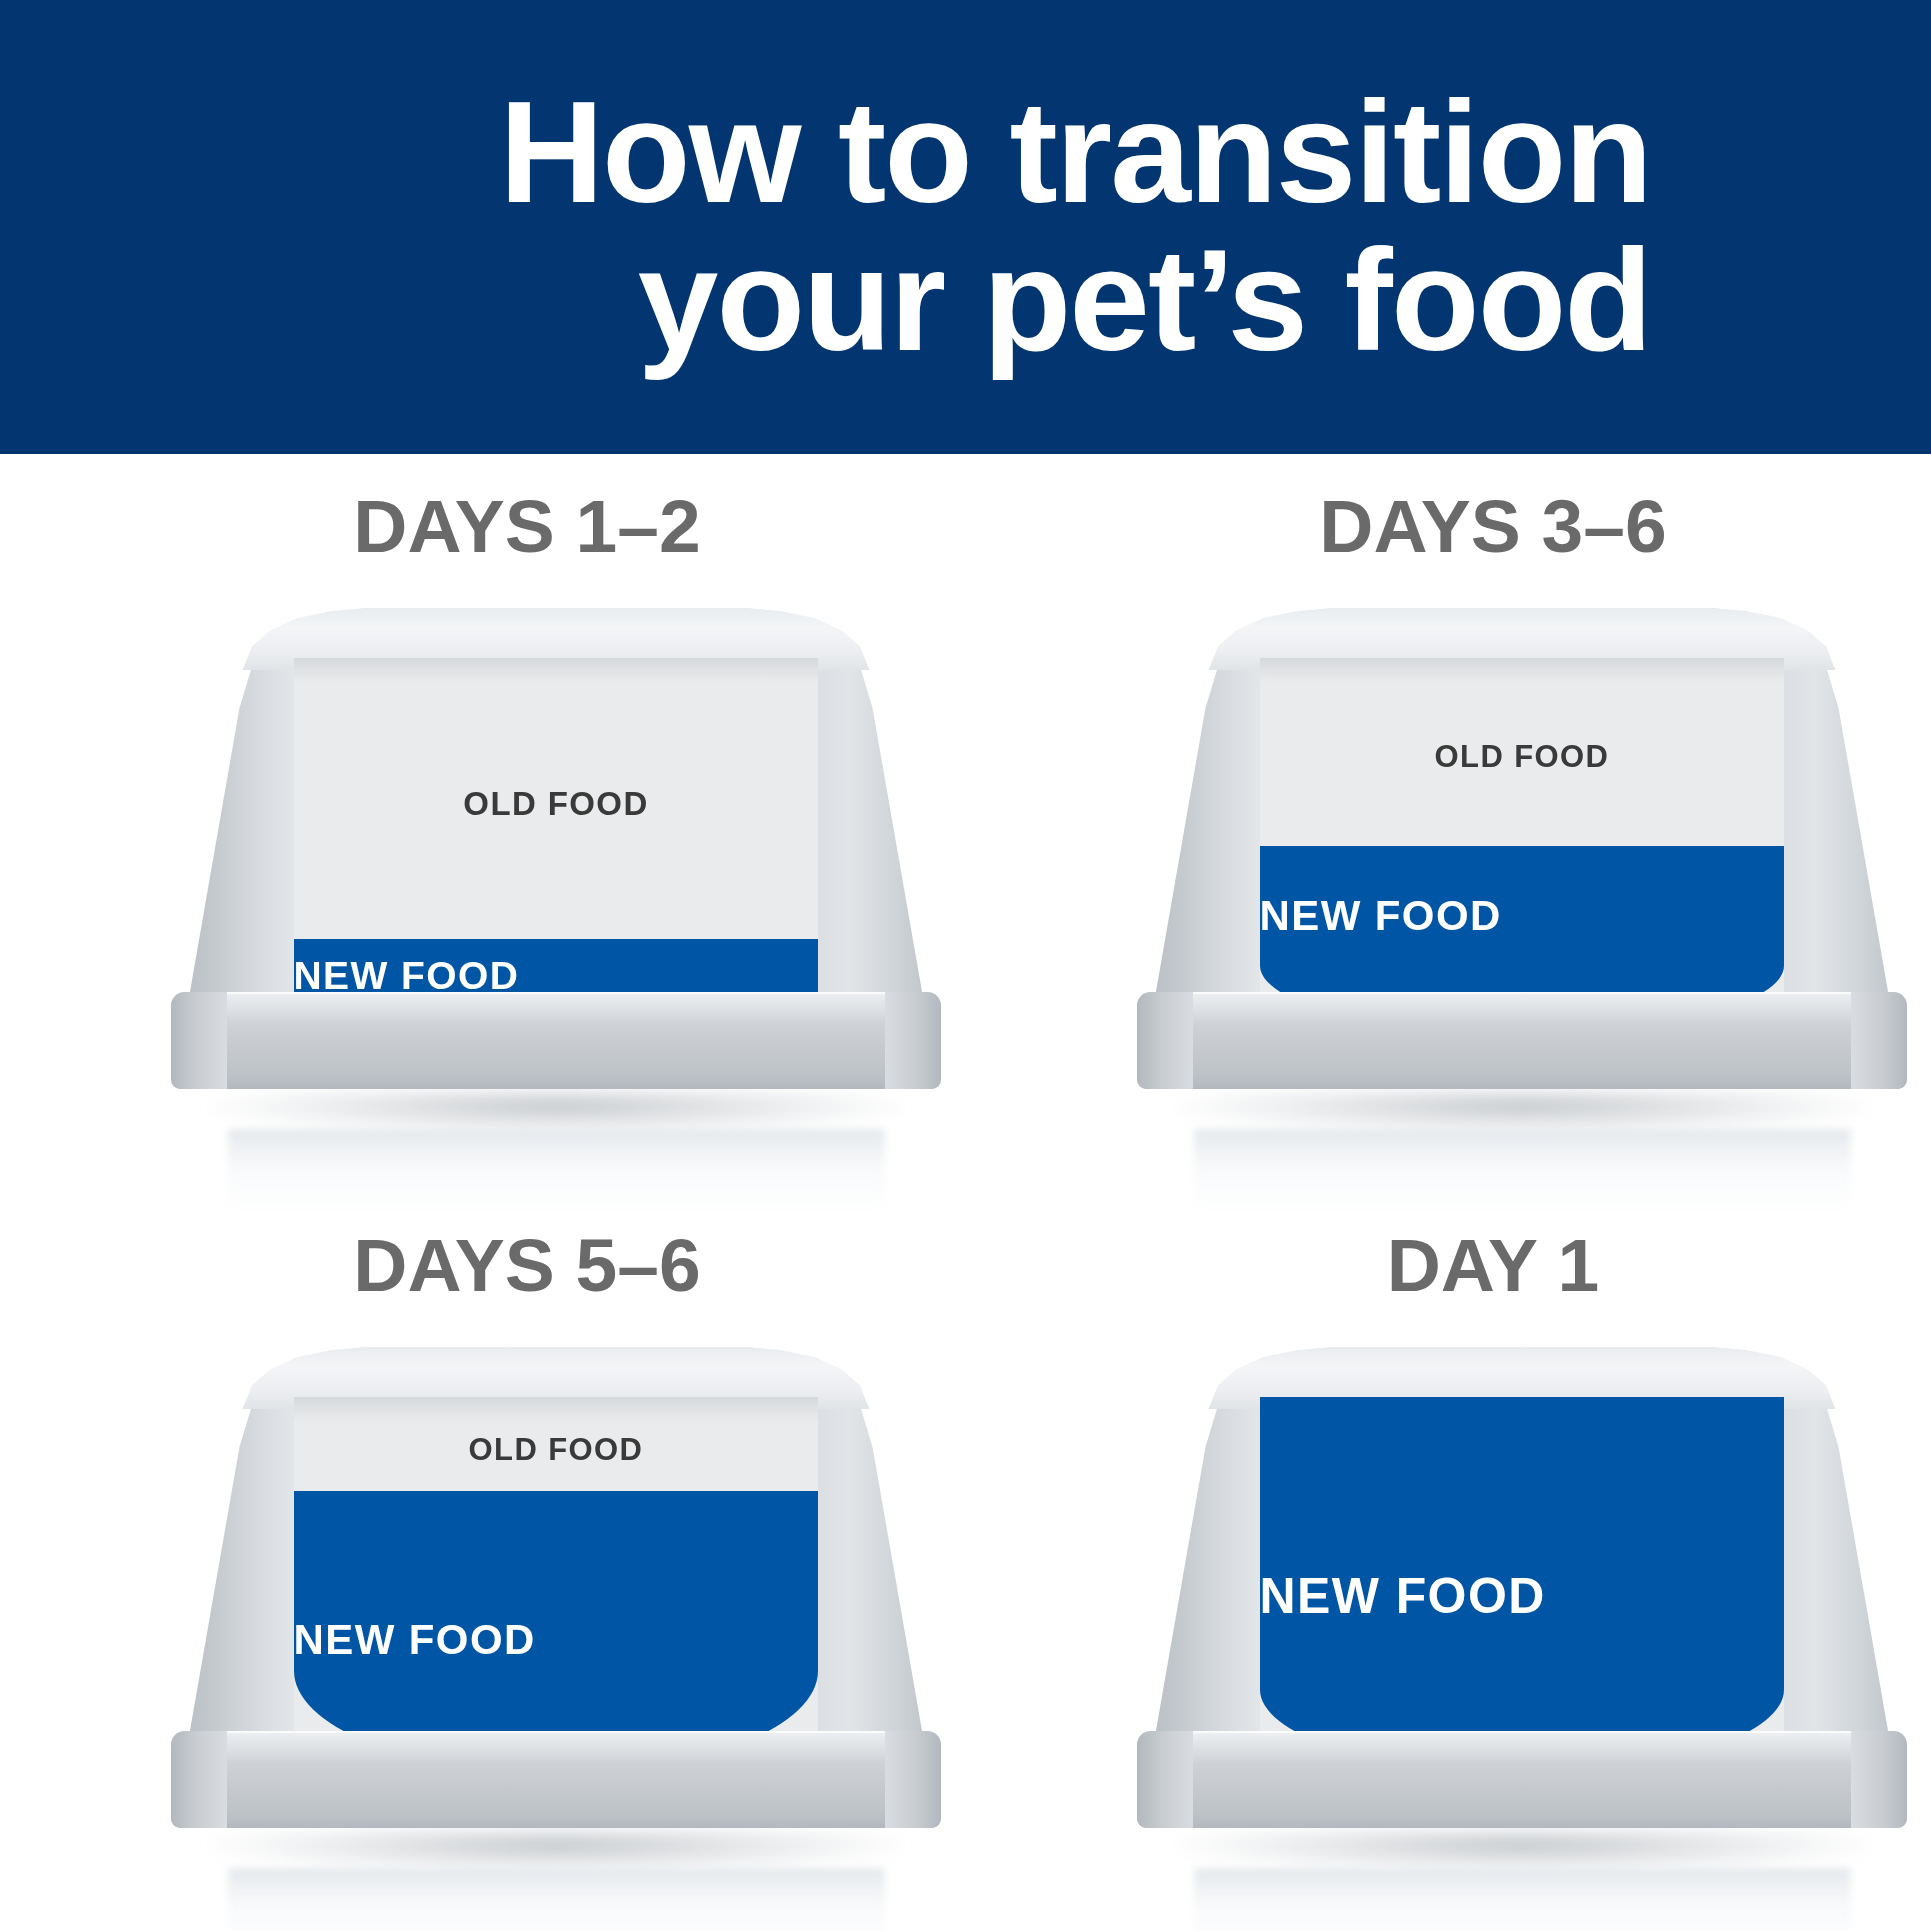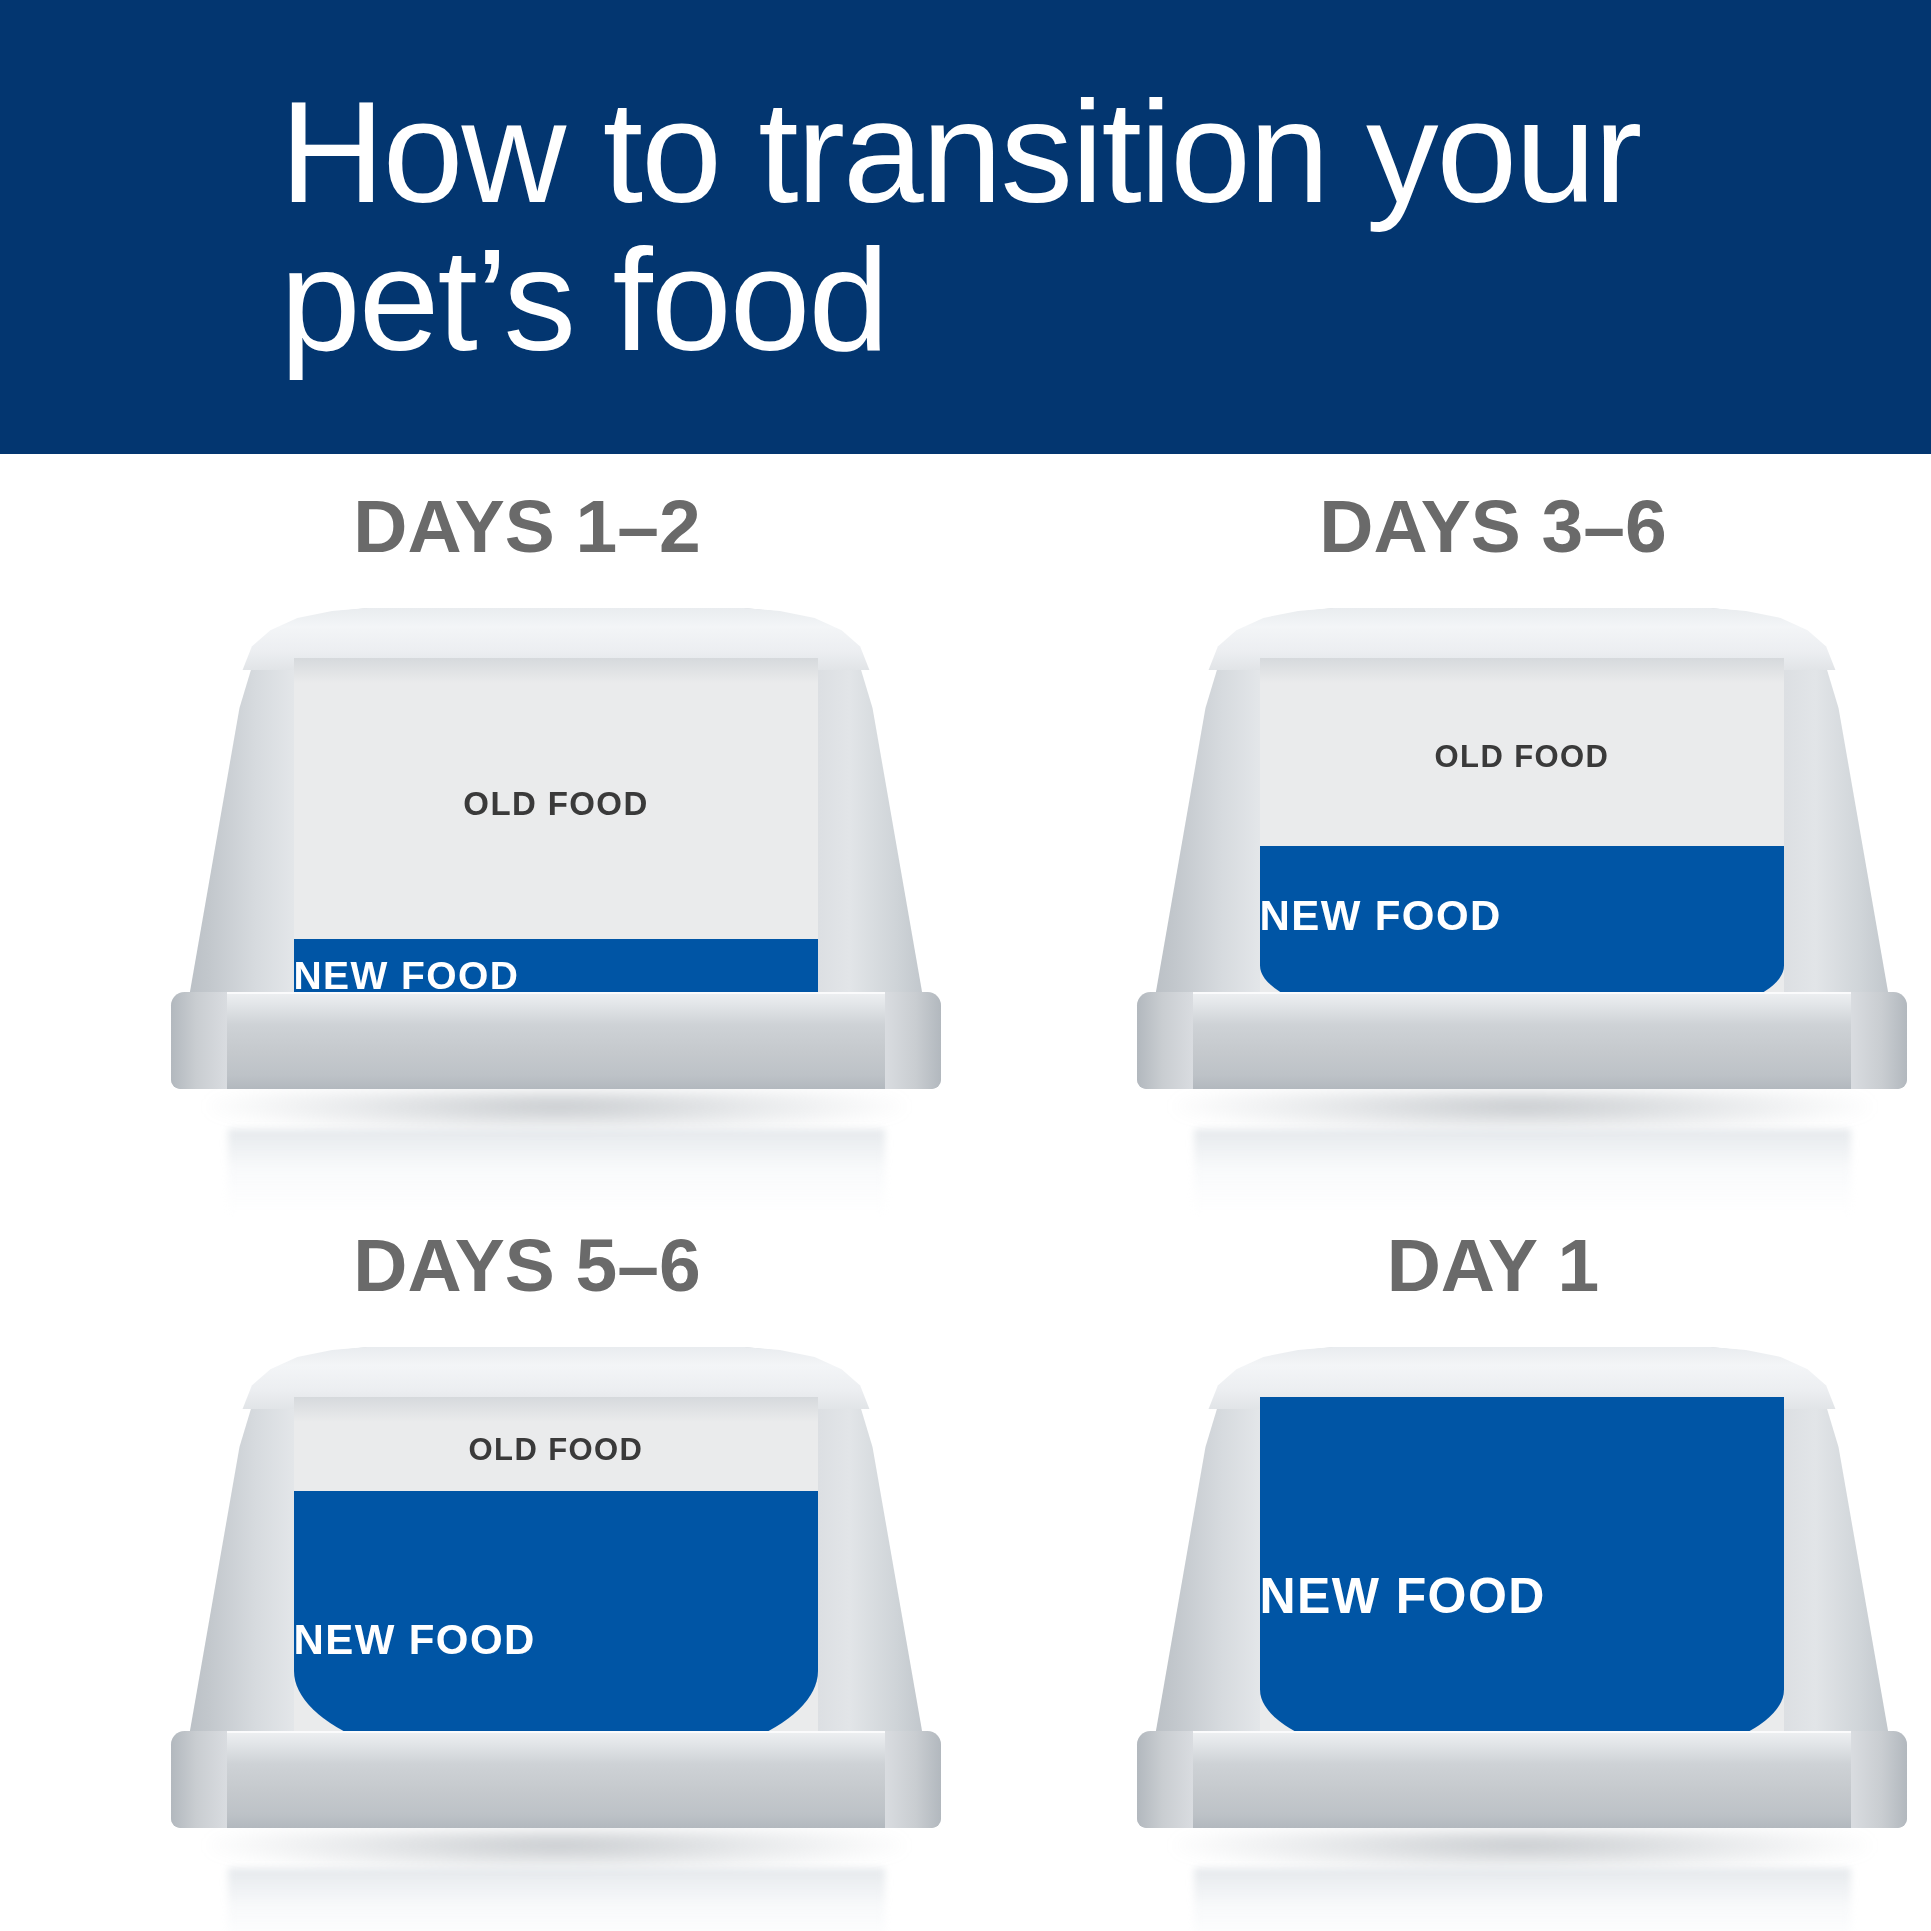--- a/index.html
+++ b/index.html
@@ -29,24 +29,24 @@
     width: 1931px;
     height: 454px;
     background: #033670;
     display: flex;
     align-items: center;
     justify-content: center;
   }
   #header-title {
     color: #ffffff;
     font-size: 145px;
-    font-weight: normal;
+    font-weight: bold;
     line-height: 1.02;
     letter-spacing: -1.9px;
-    text-align: left;
+    text-align: right;
     padding: 0 58px;
     max-width: 1371px;
   }
 
   
   #grid {
     position: absolute;
     left: 0;
     top: 454px;
     width: 1931px;

